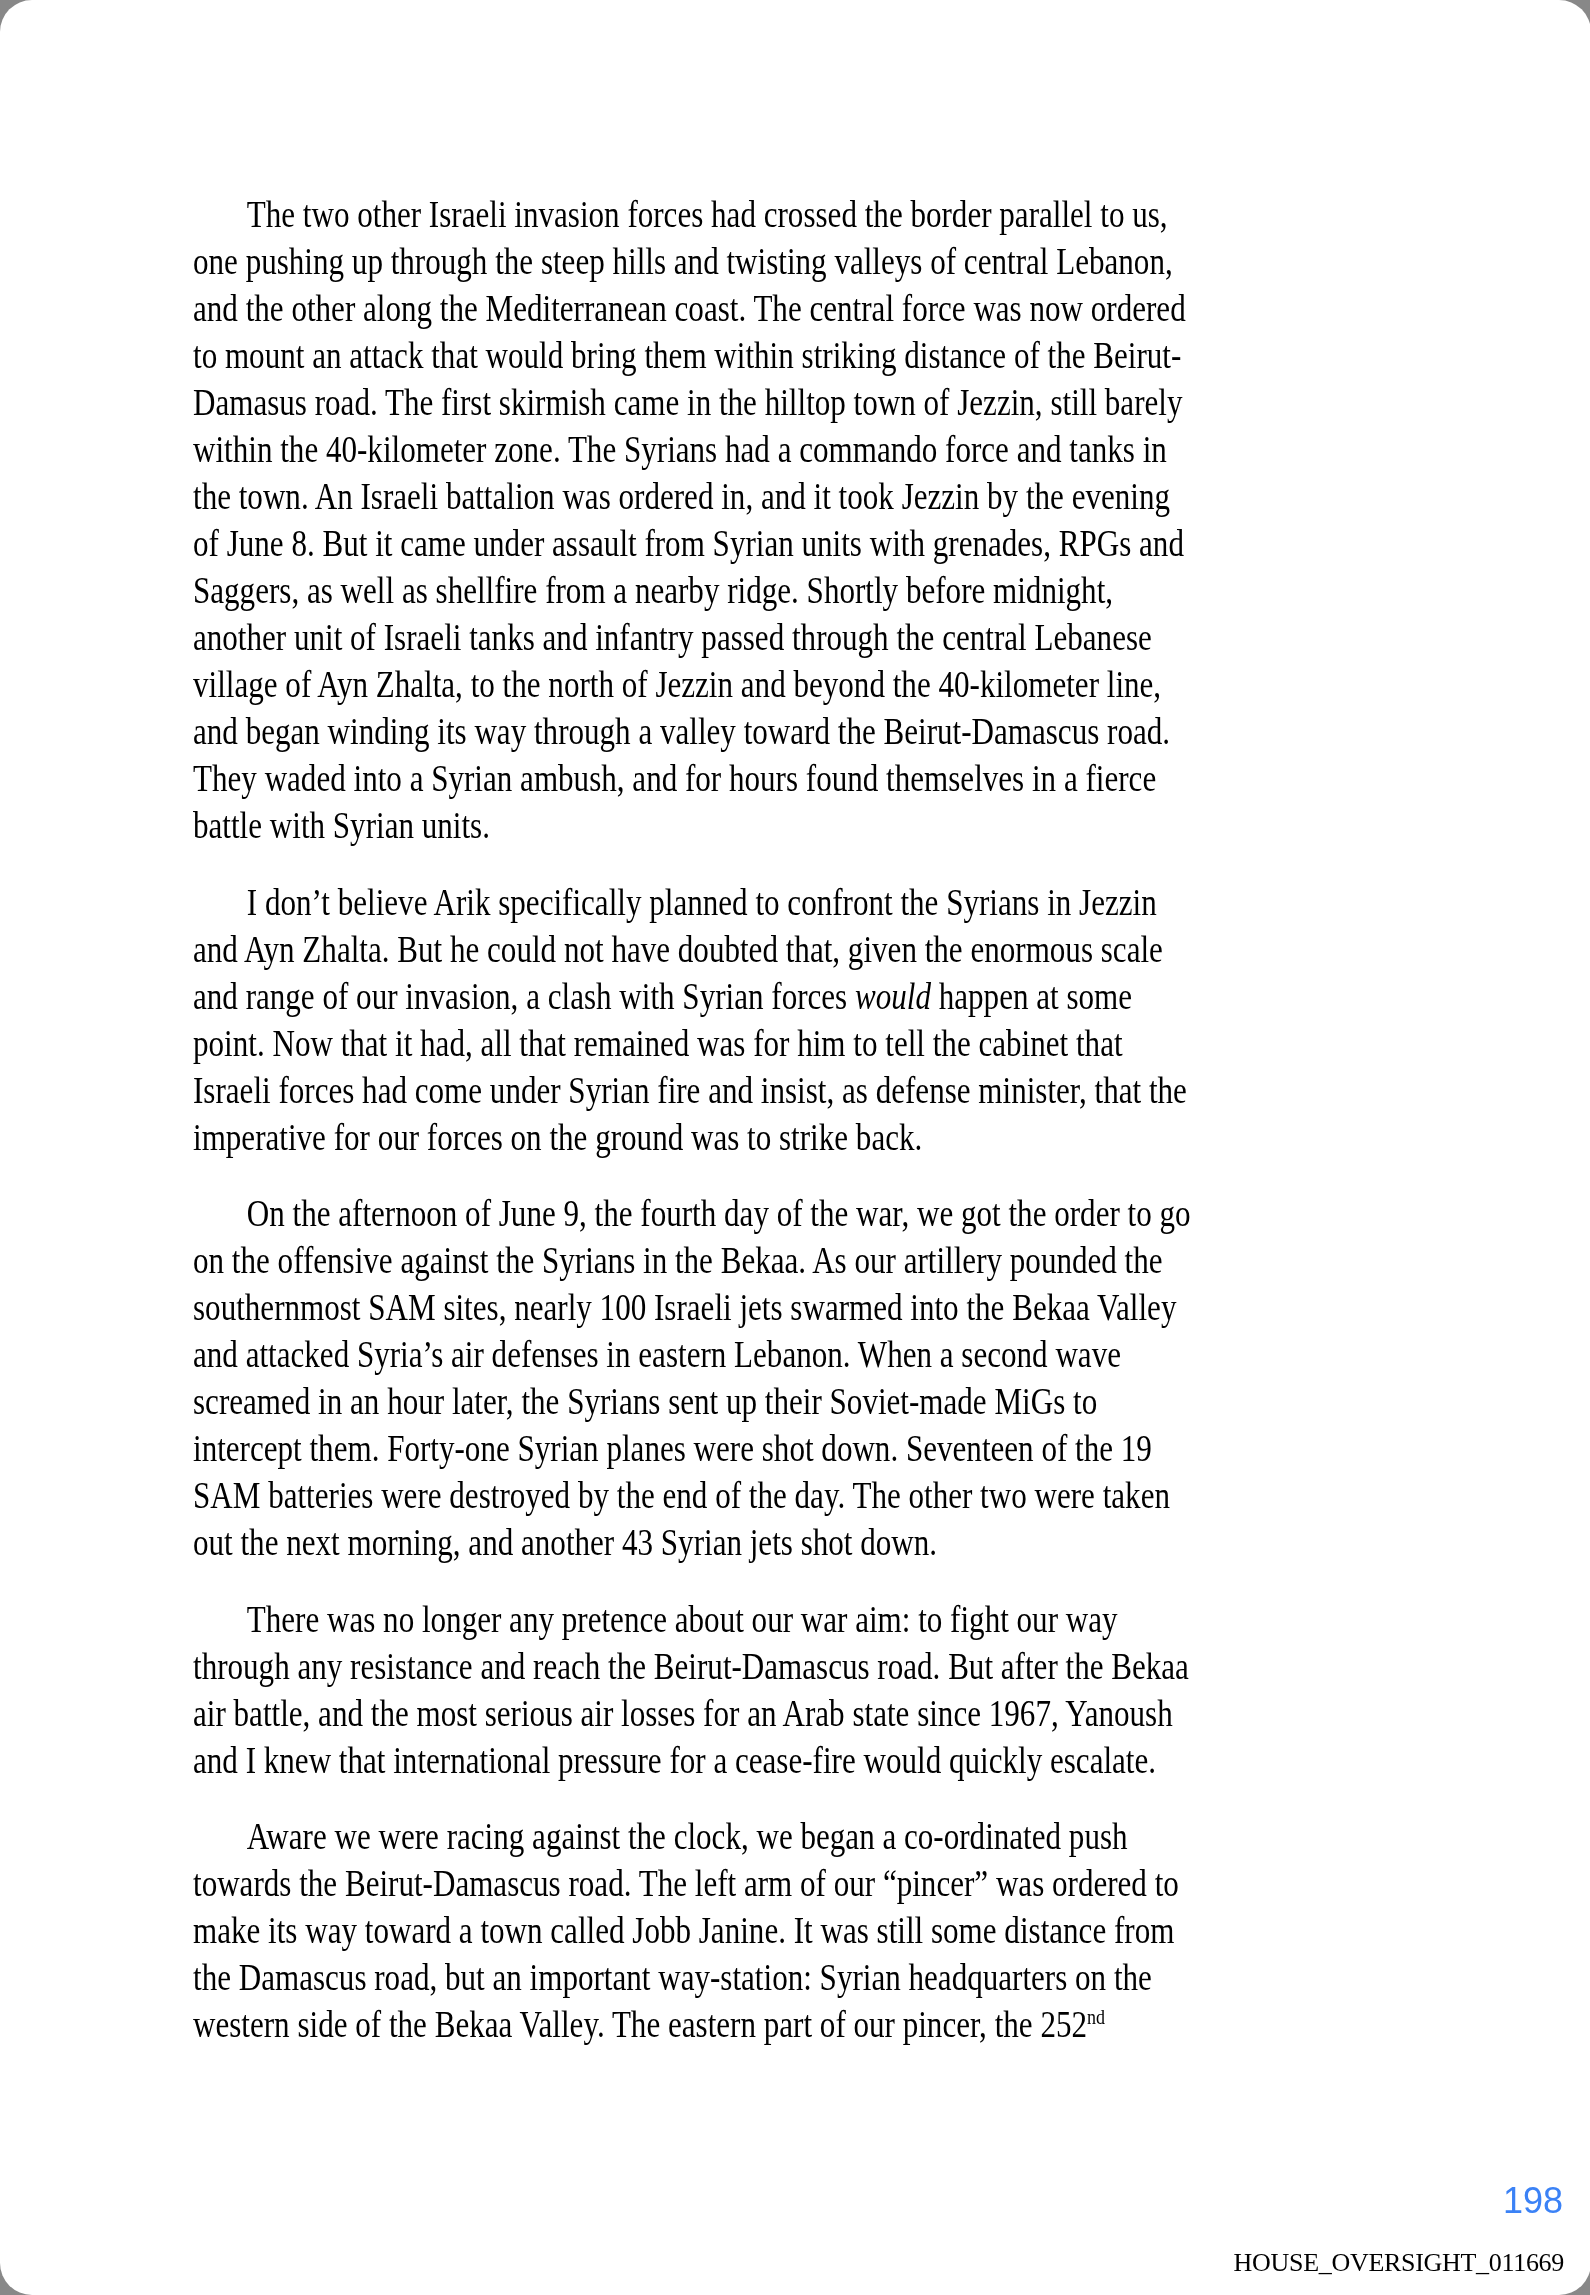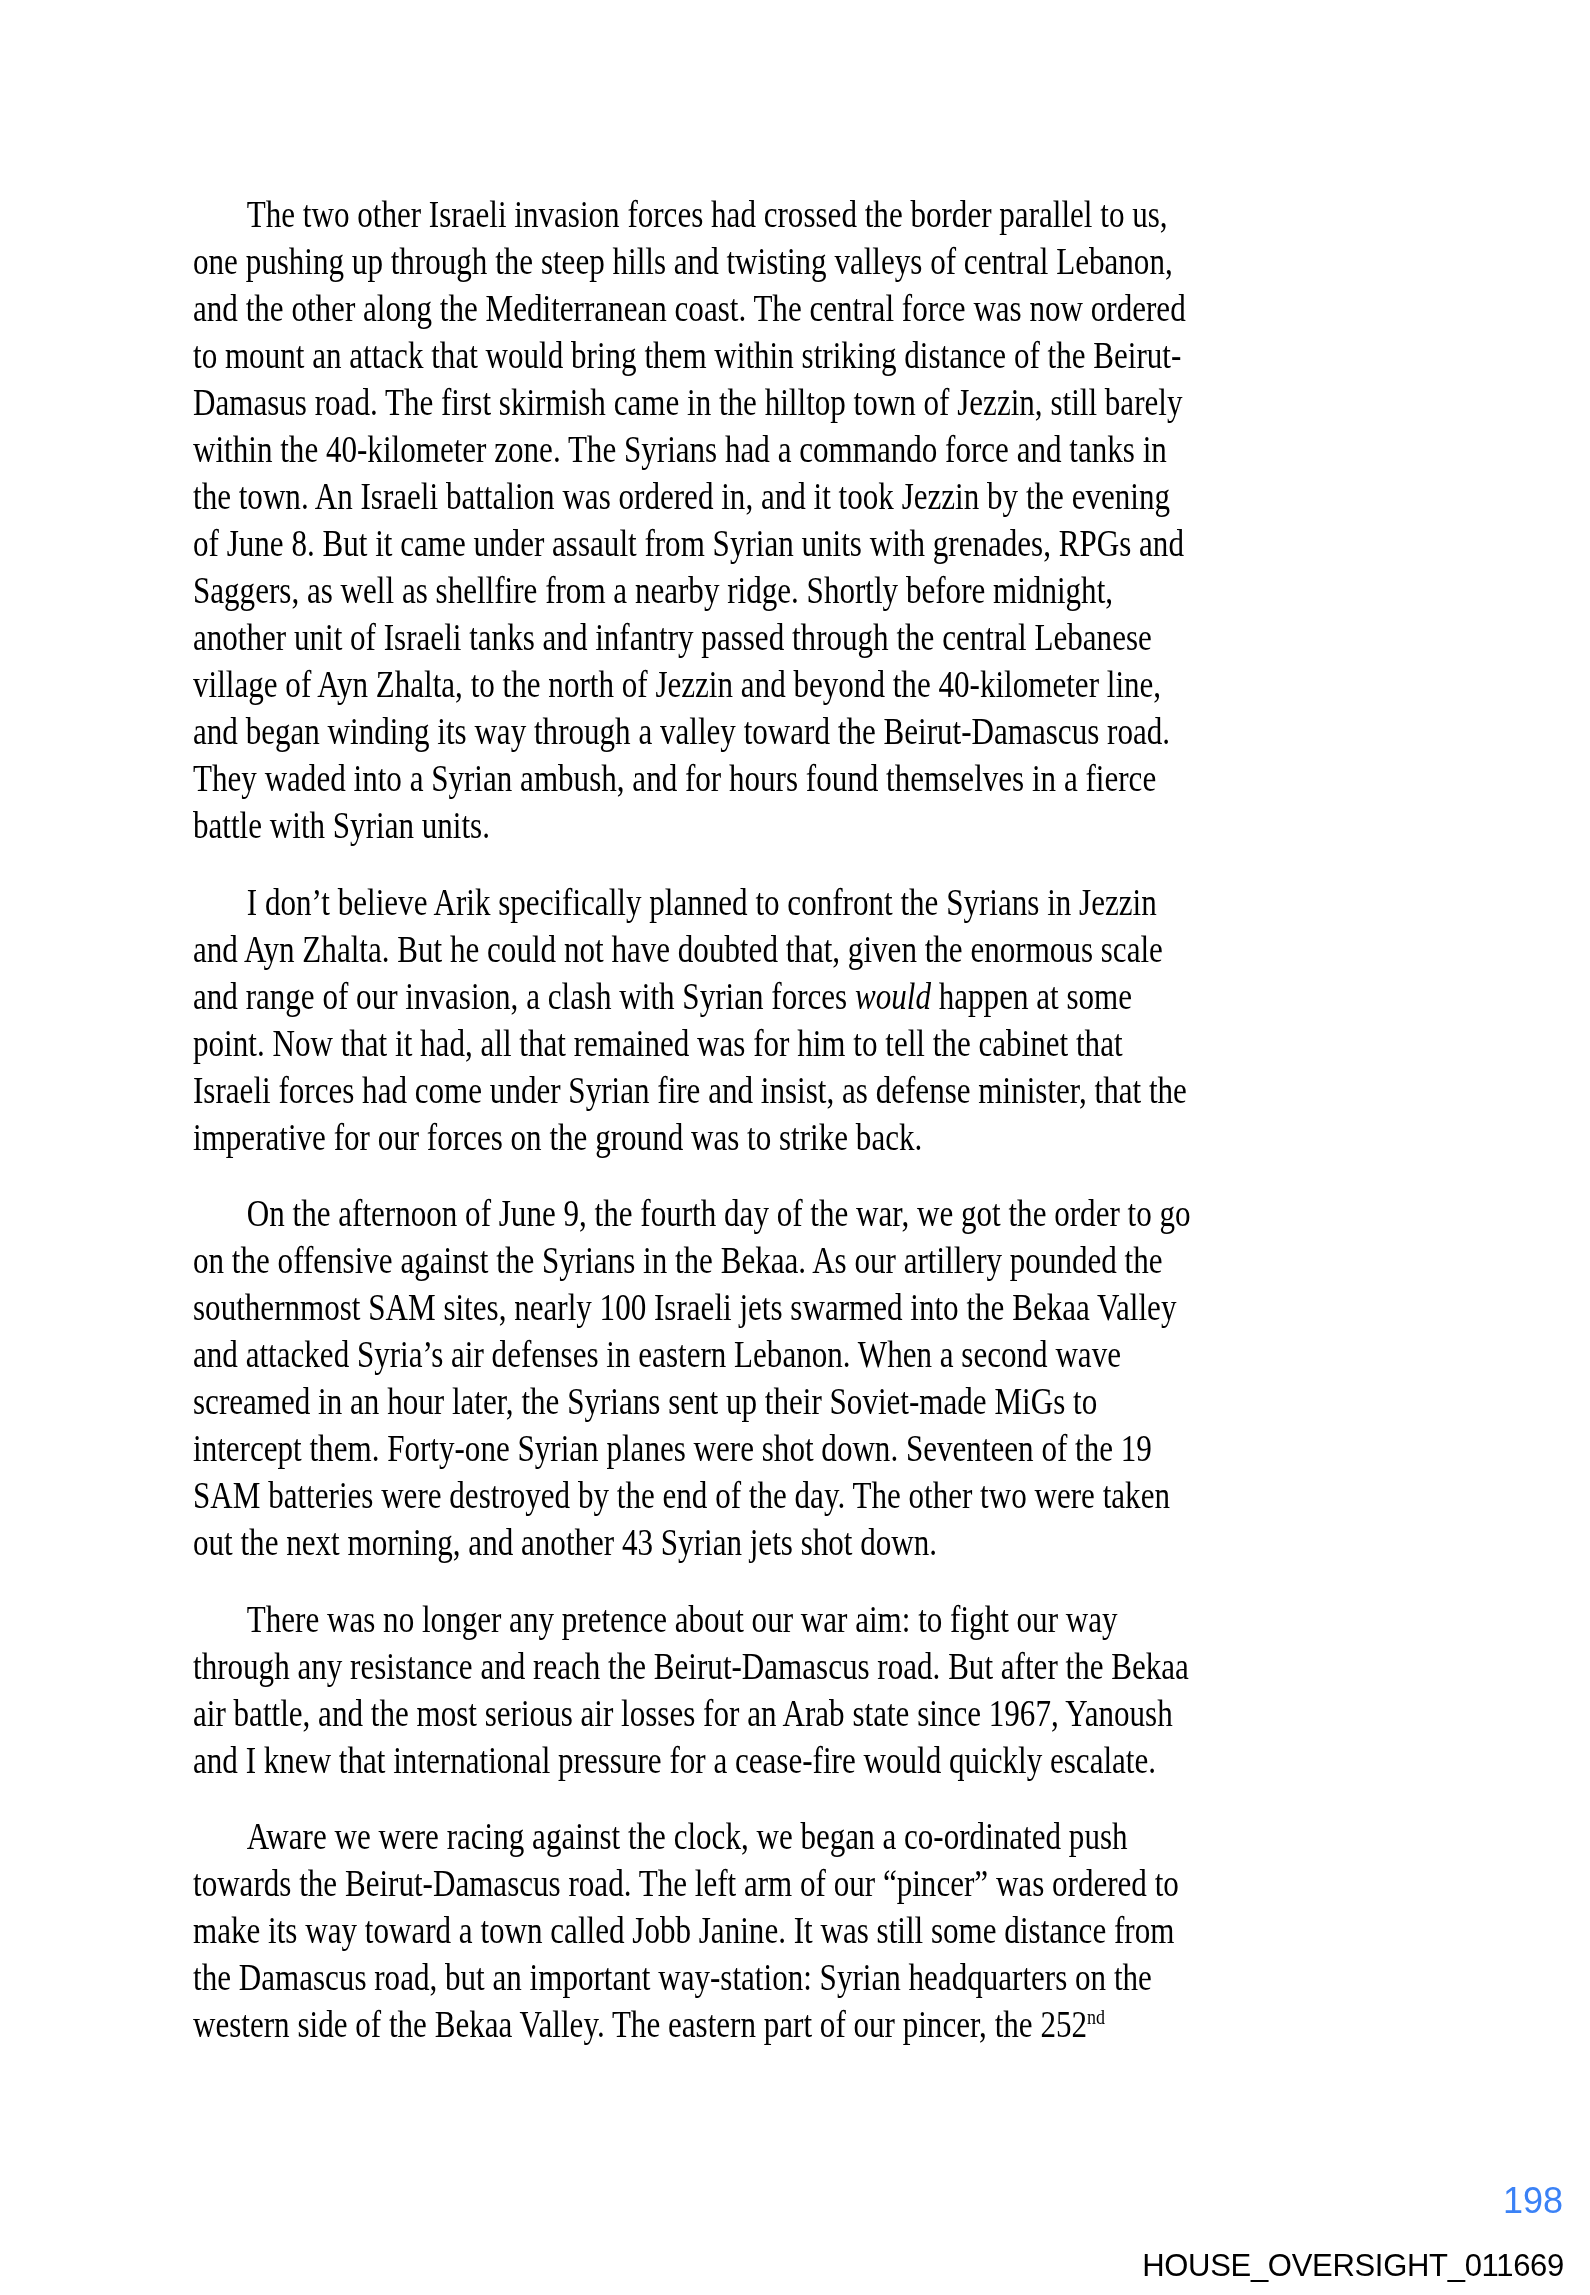--- a/index.html
+++ b/index.html
@@ -3,20 +3,21 @@
 <meta charset="utf-8">
 <style>
   html, body { margin: 0; padding: 0; background: #888; }
   .page {
     position: relative;
     width: 1591px;
     height: 2295px;
     background: #ffffff;
     overflow: hidden;
     color: #000000;
+    border-radius: 32px;
   }
   .text-block {
     position: absolute;
     left: 193px;
     top: 191px;
     width: 1452px;
     transform: scaleX(0.84);
     transform-origin: 0 0;
     font-family: "Liberation Serif", "DejaVu Serif", serif;
     font-size: 37px;
@@ -38,22 +39,22 @@
     right: 28px;
     font-family: "Liberation Sans", "DejaVu Sans", sans-serif;
     font-size: 36px;
     line-height: 1;
     color: #3b82f6;
   }
   .stamp {
     position: absolute;
     top: 2250px;
     right: 27px;
-    font-family: Liberation Sans, sans-serif;
-    font-size: 31px;
+    font-family: Liberation Serif, serif;
+    font-size: 26px;
     line-height: 1;
     letter-spacing: -0.3px;
     color: #000000;
   }
 </style>
 </head>
 <body>
 
 <div class="page">
   <div class="text-block">

